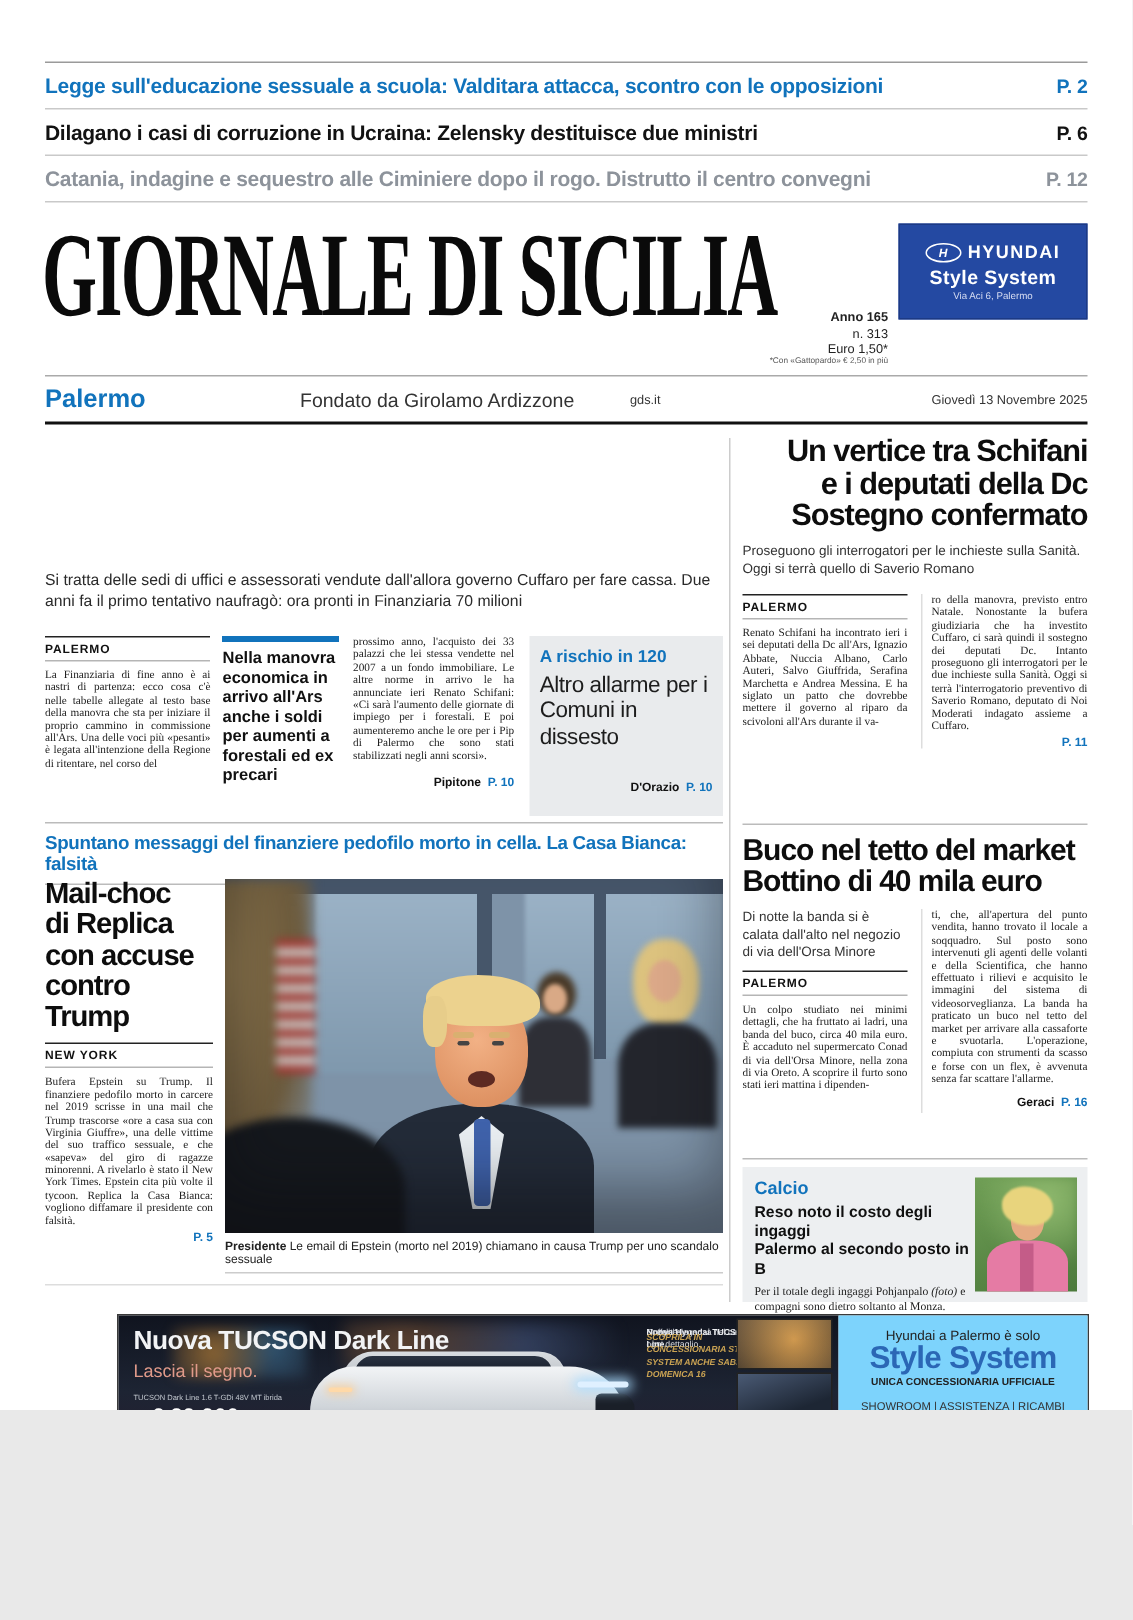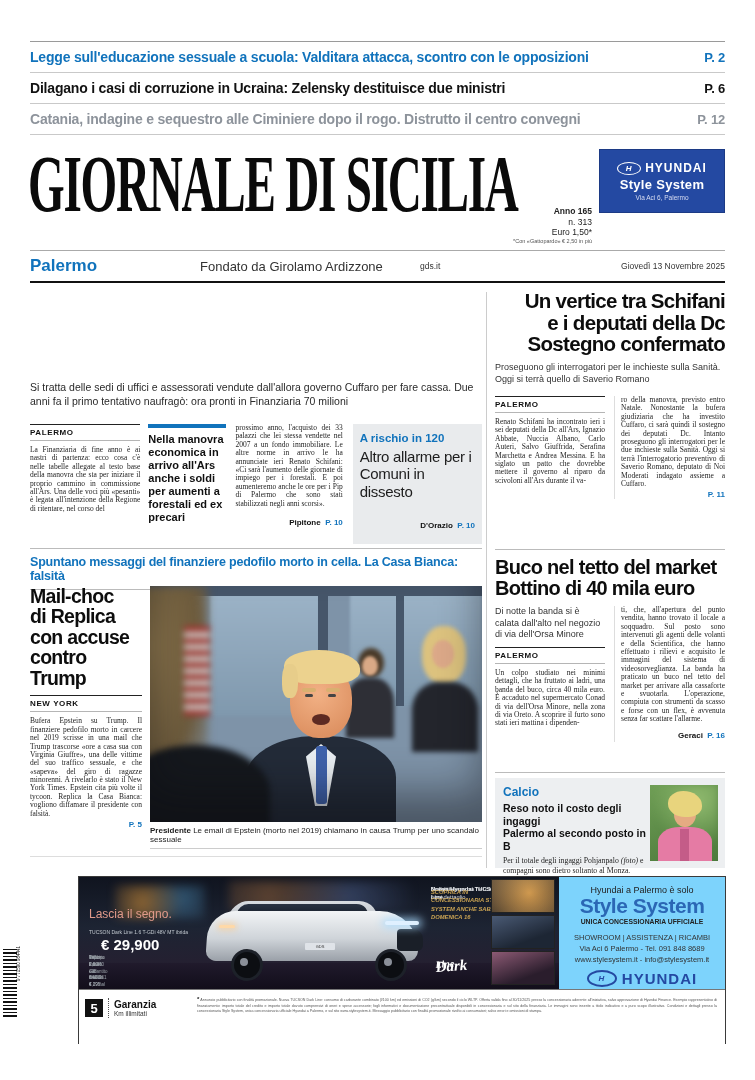--- a/index.html
+++ b/index.html
@@ -1,16 +1,16 @@
 <!DOCTYPE html>
 <html><head>
 <meta charset="utf-8">
 <style>
   html,body{margin:0;padding:0;background:#e9e9e9;}
-  .page{position:relative;width:755px;height:1080px;background:#ffffff;margin:0 auto;
+  .page{position:relative;width:755px;height:940px;background:#ffffff;margin:0 auto;
         font-family:"Liberation Sans",sans-serif;color:#111;overflow:hidden;}
   .abs{position:absolute;}
 
   
   .topstrip{left:30px;top:41px;width:695px;border-top:1px solid #9a9a9a;}
   .topstrip .row{display:flex;justify-content:space-between;align-items:center;
                  height:30px;border-bottom:1px solid #c9c9c9;font-weight:bold;font-size:14px;letter-spacing:-0.2px;}
   .ts-blue{color:#1173bc;} .ts-black{color:#121212;} .ts-gray{color:#8d939b;}
   .topstrip .pg{font-size:13px;font-weight:bold;}
 
@@ -388,20 +388,21 @@
       <div class="car-drl"></div>
       <div class="car-drl2"></div>
       <div class="wheel w1">
           <div class="rim"></div>
         </div>
       <div class="wheel w2">
           <div class="rim"></div>
         </div>
       <div class="car-plate">GDS</div>
 
+      <div class="ad-title">Nuova TUCSON Dark Line</div>
       <div class="ad-tag">Lascia il segno.</div>
       <div class="ad-model">TUCSON Dark Line 1.6 T-GDi 48V MT ibrida</div>
       <div class="ad-price">€ 29,900</div>
       <div class="ad-fin">
         <div>Anticipo € 6.370 - 35 rate da € 295 al mese</div>
         <div>Valore Futuro Garantito € 15.761</div>
         <div>TAN 2,99% - TAEG 4,09%</div>
         <div>Importo totale del credito € 26.200</div>
       </div>
       <div class="ad-offer">

